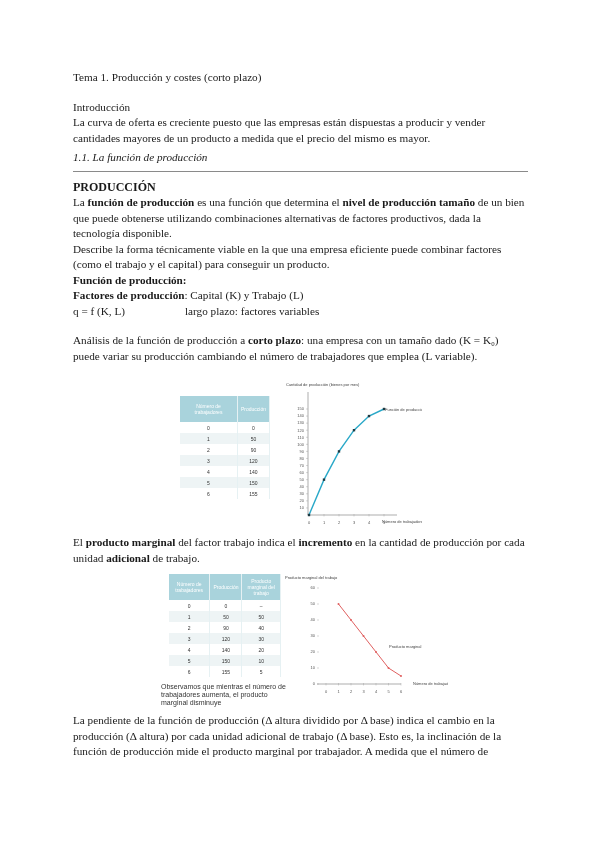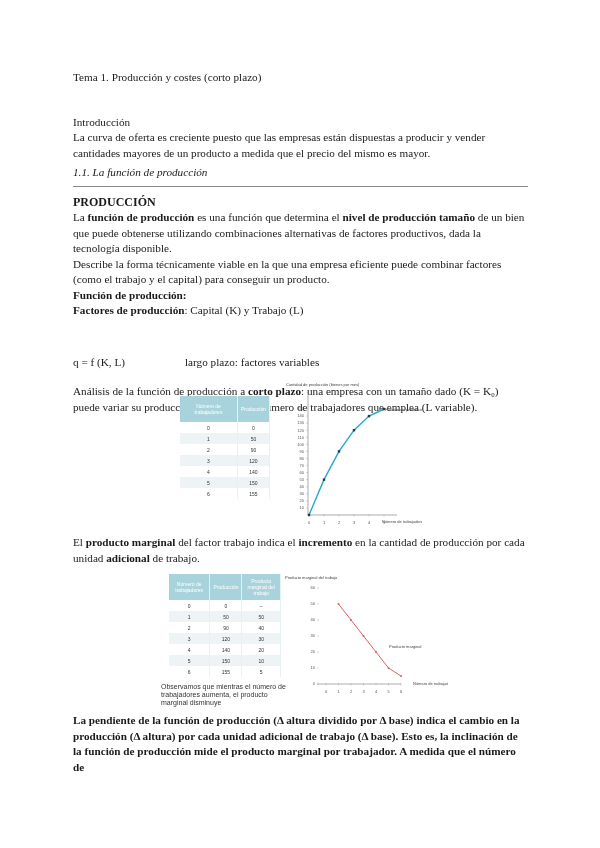--- a/index.html
+++ b/index.html
@@ -1,26 +1,26 @@
 <!DOCTYPE html>
 <html><head>
 <meta charset="utf-8">
 <style>
   html, body { margin:0; padding:0; background:#ffffff; }
   body { width:600px; height:848px; position:relative; overflow:hidden;
          font-family:"Liberation Serif", "DejaVu Serif", serif; color:#1a1a1a; }
   .page { position:absolute; left:73px; top:70px; width:455px; font-size:11.2px; line-height:15.5px; }
   p { margin:0; }
-  .title { margin-bottom:29px; }
+  .title { margin-bottom:14px; }
   .italic { }
   .sec { font-style:italic; margin-top:4px; }
   hr.rule { border:none; border-top:1px solid #8a8a8a; margin:5px 0 8px 0; width:455px; }
   .h-prod { font-weight:bold; font-size:12px; }
   b { font-weight:bold; }
-  .fn-row { display:flex;margin-top:36px; }
+  .fn-row { display:flex; }
   .fn-row .eq { width:112px; }
   .gap { height:14px; }
   .fig { position:absolute; }
   table.dt { border-collapse:collapse; font-family:"Liberation Sans", "DejaVu Sans", sans-serif; font-size:5px; color:#333; }
   table.dt th { background:#a9d3dc; color:#ffffff; font-weight:normal; padding:2px 3px; border-right:1px solid #e6f1f3; height:22px; line-height:6px; }
   table.dt td { text-align:center; height:11px; padding:0; border-right:1px solid #e6f1f3; }
   table.dt tr:nth-child(odd) td { background:#eef4f5; }
   table.dt tr:nth-child(even) td { background:#ffffff; }
   svg text { font-family:"Liberation Sans", "DejaVu Sans", sans-serif; }
   .caption { font-family:"Liberation Sans", "DejaVu Sans", sans-serif; font-size:7px; line-height:8px; color:#333; }
@@ -246,15 +246,15 @@
         <circle cx="80.5" cy="62" r="1" fill="#e06060"></circle>
         <circle cx="93" cy="78" r="1" fill="#e06060"></circle>
         <circle cx="105.5" cy="94" r="1" fill="#e06060"></circle>
         <circle cx="118" cy="102" r="1" fill="#e06060"></circle>
       </g>
     <text x="106" y="74" font-size="4" fill="#444">Producto marginal</text>
     <text x="130" y="111" font-size="4" fill="#444">Número de trabajadores</text>
   </svg>
 </div>
 
-<div class="page" style="top:713px;font-weight:bold;">
+<div class="page" style="top:713px;">
   <p>La pendiente de la función de producción (Δ altura dividido por Δ base) indica el cambio en la producción (Δ altura) por cada unidad adicional de trabajo (Δ base). Esto es, la inclinación de la función de producción mide el producto marginal por trabajador. A medida que el número de</p>
 </div>
 
 </body></html>

